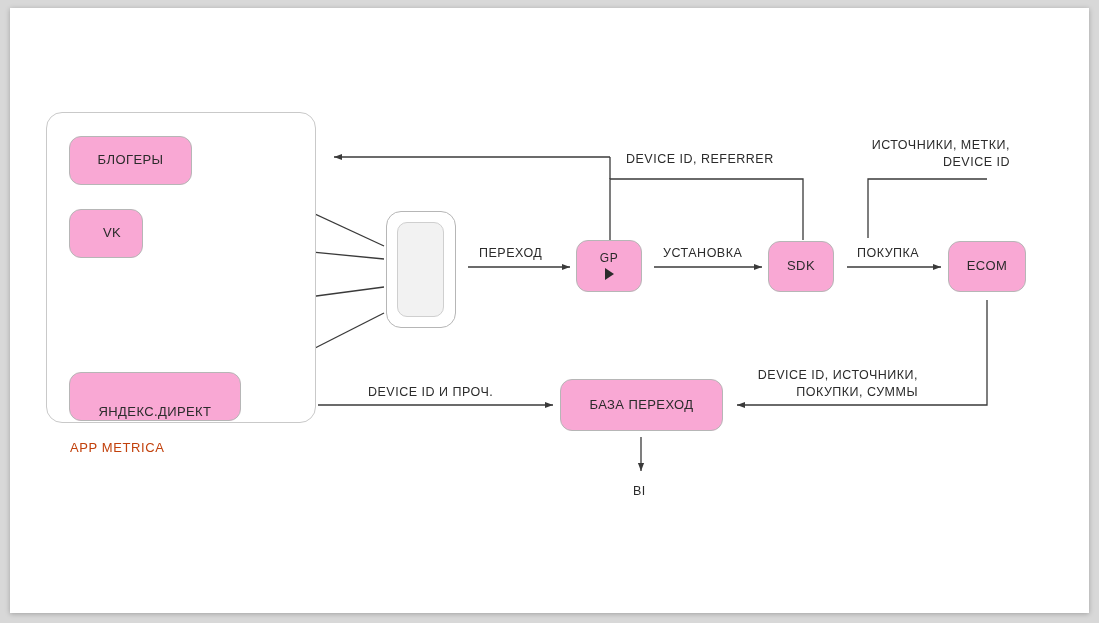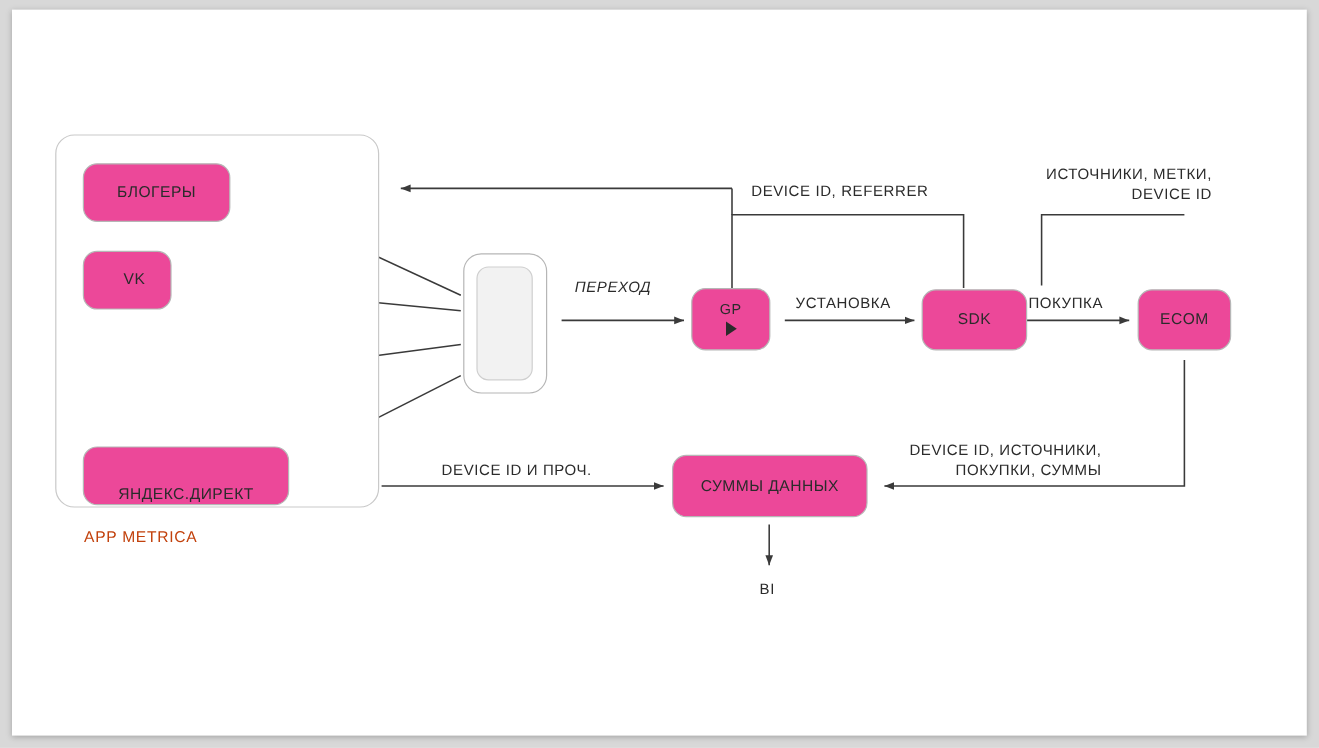--- a/index.html
+++ b/index.html
@@ -27,21 +27,21 @@
   #diagram {
     position: absolute;
     left: 0;
     top: 0;
     width: 1099px;
     height: 623px;
   }
   .node {
     position: absolute;
     box-sizing: border-box;
-    background: #ec4899;
+    background: #f9a8d4;
     border: 1px solid #b6b6b6;
     border-radius: 12px;
     display: flex;
     align-items: center;
     justify-content: center;
     color: #2b2b2b;
     font-size: 13px;
     letter-spacing: 0.4px;
     text-align: center;
     line-height: 1.15;
@@ -96,34 +96,34 @@
 
   #node-gp   { left: 576px; top: 240px; width: 66px; height: 52px; flex-direction: column; gap: 1px; }
   #node-gp .gp-label { font-size: 12px; letter-spacing: 0.5px; }
   #node-gp .gp-play {
     width: 0; height: 0;
     border-left: 9px solid #2b2b2b;
     border-top: 6px solid transparent;
     border-bottom: 6px solid transparent;
     margin-top: 1px;
   }
-  #node-sdk  { left: 768px; top: 241px; width: 88px; height: 51px; }
+  #node-sdk  { left: 768px; top: 241px; width: 66px; height: 51px; }
   #node-ecom { left: 948px; top: 241px; width: 78px; height: 51px; }
   #node-db   { left: 560px; top: 379px; width: 163px; height: 52px; }
 
   .edge-label {
     position: absolute;
     font-size: 12.5px;
     letter-spacing: 0.5px;
     color: #2b2b2b;
     text-align: right;
     line-height: 1.35;
     white-space: pre;
   }
-  #lbl-perehod    { left: 479px; top: 231px; font-style: italic; }
+  #lbl-perehod    { left: 479px; top: 245px; }
   #lbl-ustanovka  { left: 663px; top: 245px; }
   #lbl-pokupka    { left: 857px; top: 245px; }
   #lbl-device-ref { left: 626px; top: 151px; }
   #lbl-istochniki { left: 856px; top: 137px; width: 154px; left: 856px; }
   #lbl-device-proch { left: 368px; top: 384px; }
   #lbl-device-ist { left: 736px; top: 367px; width: 182px; }
   #lbl-bi         { left: 633px; top: 483px; }
 </style>
 </head>
 <body>
@@ -185,21 +185,21 @@
     <span class="gp-label">GP</span>
     <span class="gp-play"></span>
   </div>
   <div class="node" id="node-sdk">
     <span>SDK</span>
   </div>
   <div class="node" id="node-ecom">
     <span>ECOM</span>
   </div>
   <div class="node" id="node-db">
-    <span>СУММЫ ДАННЫХ</span>
+    <span>БАЗА ПЕРЕХОД</span>
   </div>
 
   <div class="edge-label" id="lbl-perehod">ПЕРЕХОД</div>
   <div class="edge-label" id="lbl-ustanovka">УСТАНОВКА</div>
   <div class="edge-label" id="lbl-pokupka">ПОКУПКА</div>
   <div class="edge-label" id="lbl-device-ref">DEVICE ID, REFERRER</div>
   <div class="edge-label" id="lbl-istochniki">ИСТОЧНИКИ, МЕТКИ,
 DEVICE ID</div>
   <div class="edge-label" id="lbl-device-proch">DEVICE ID И ПРОЧ.</div>
   <div class="edge-label" id="lbl-device-ist">DEVICE ID, ИСТОЧНИКИ,

